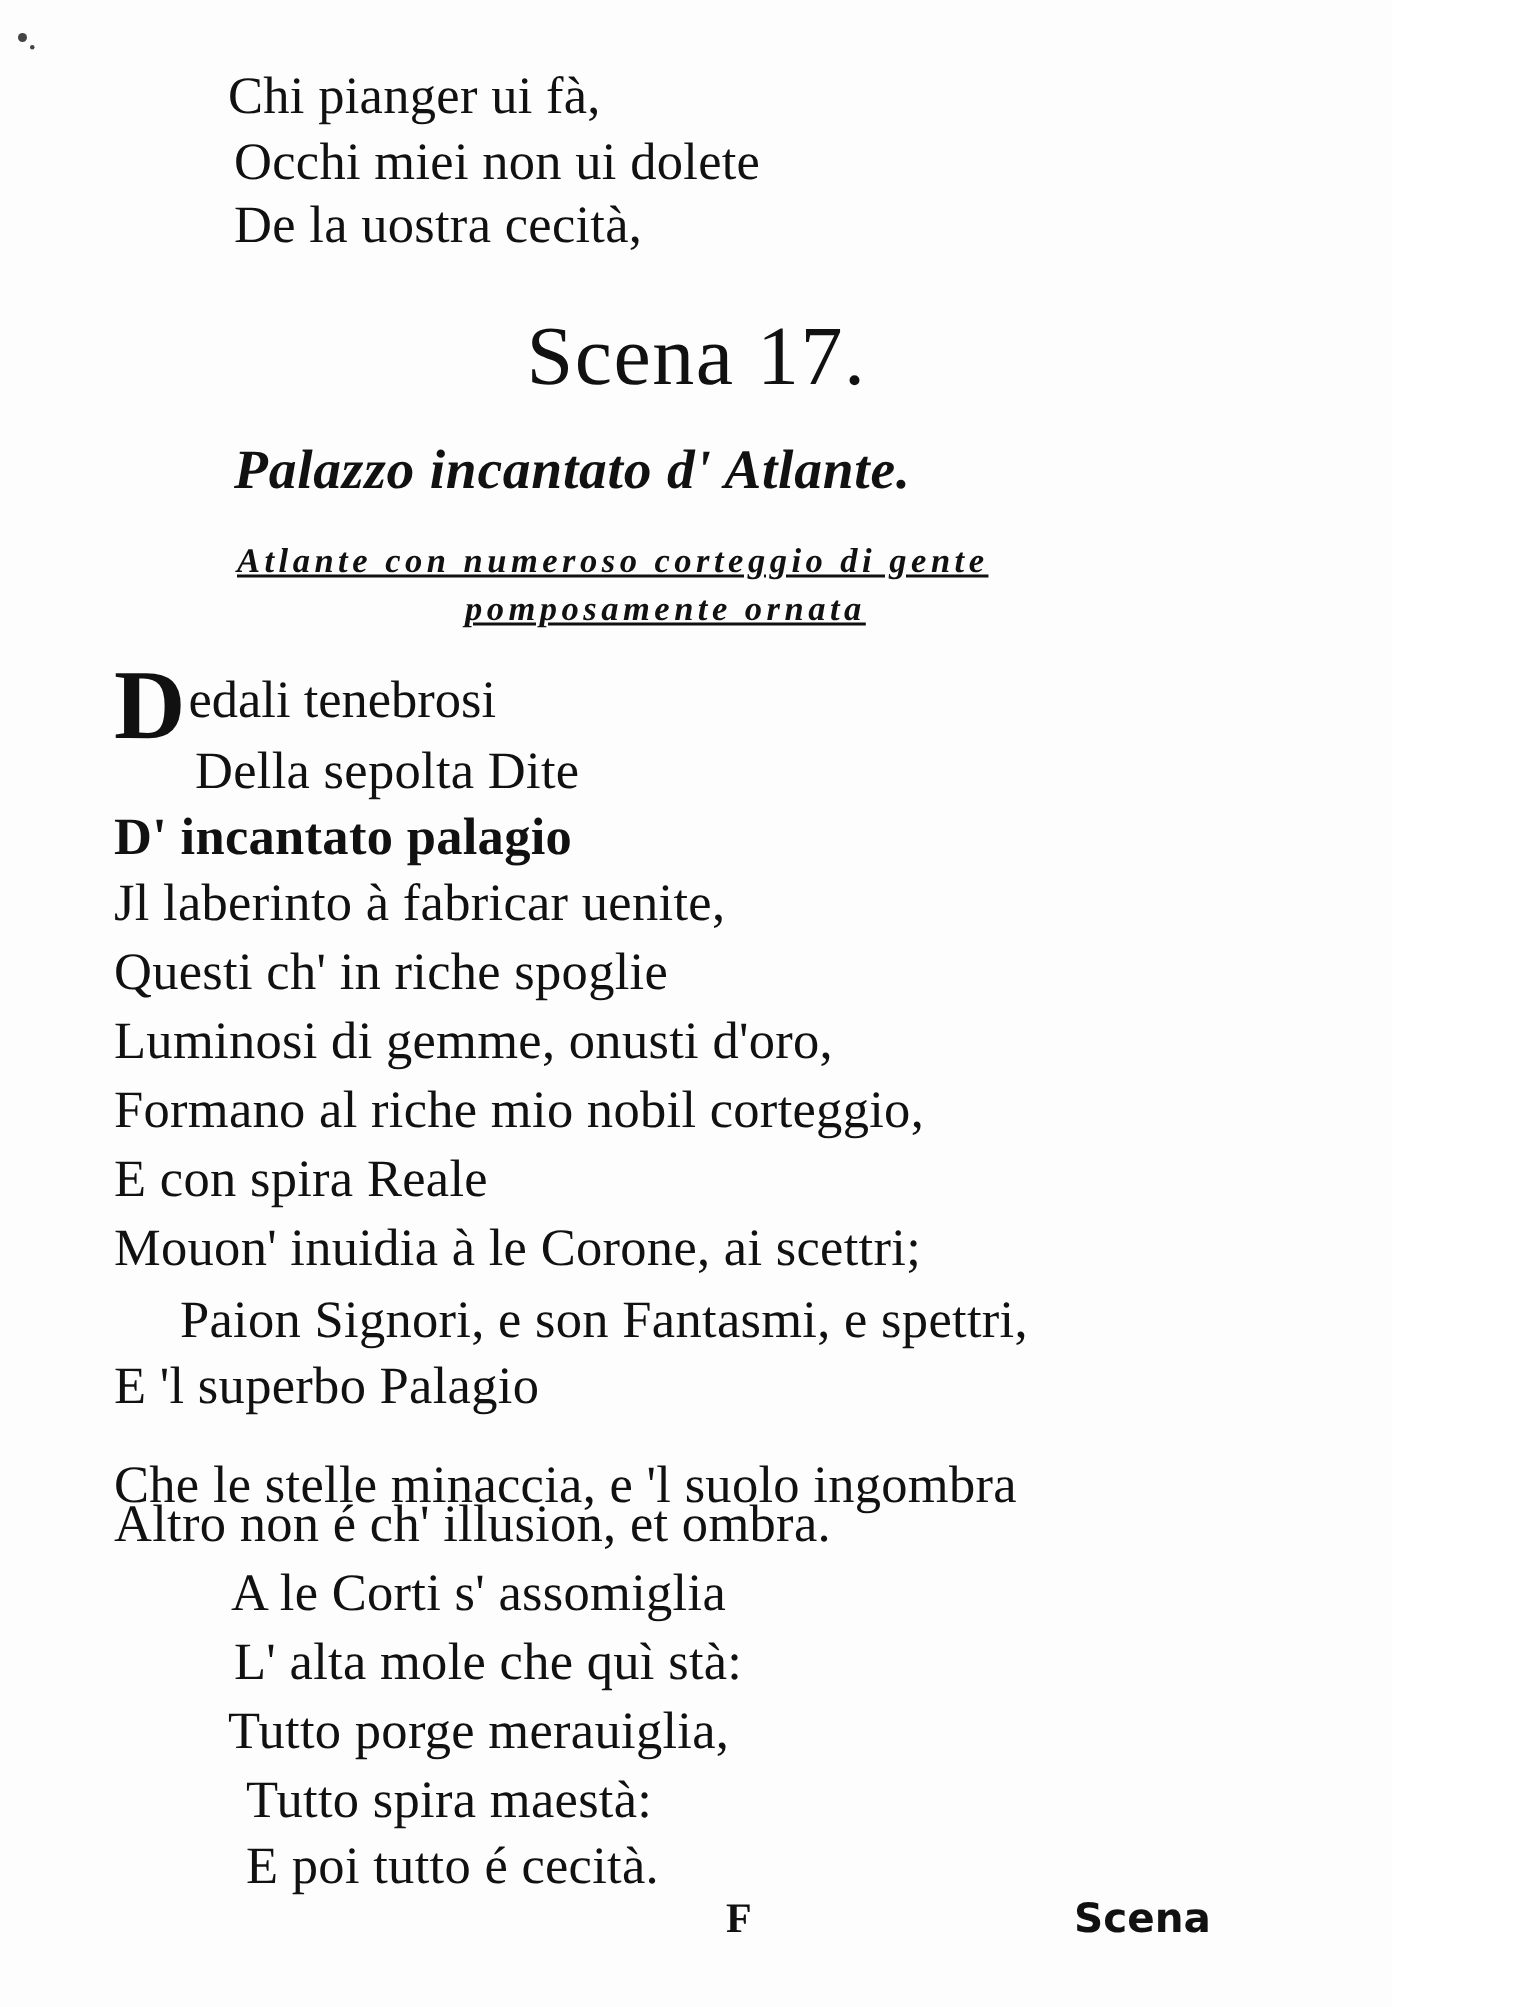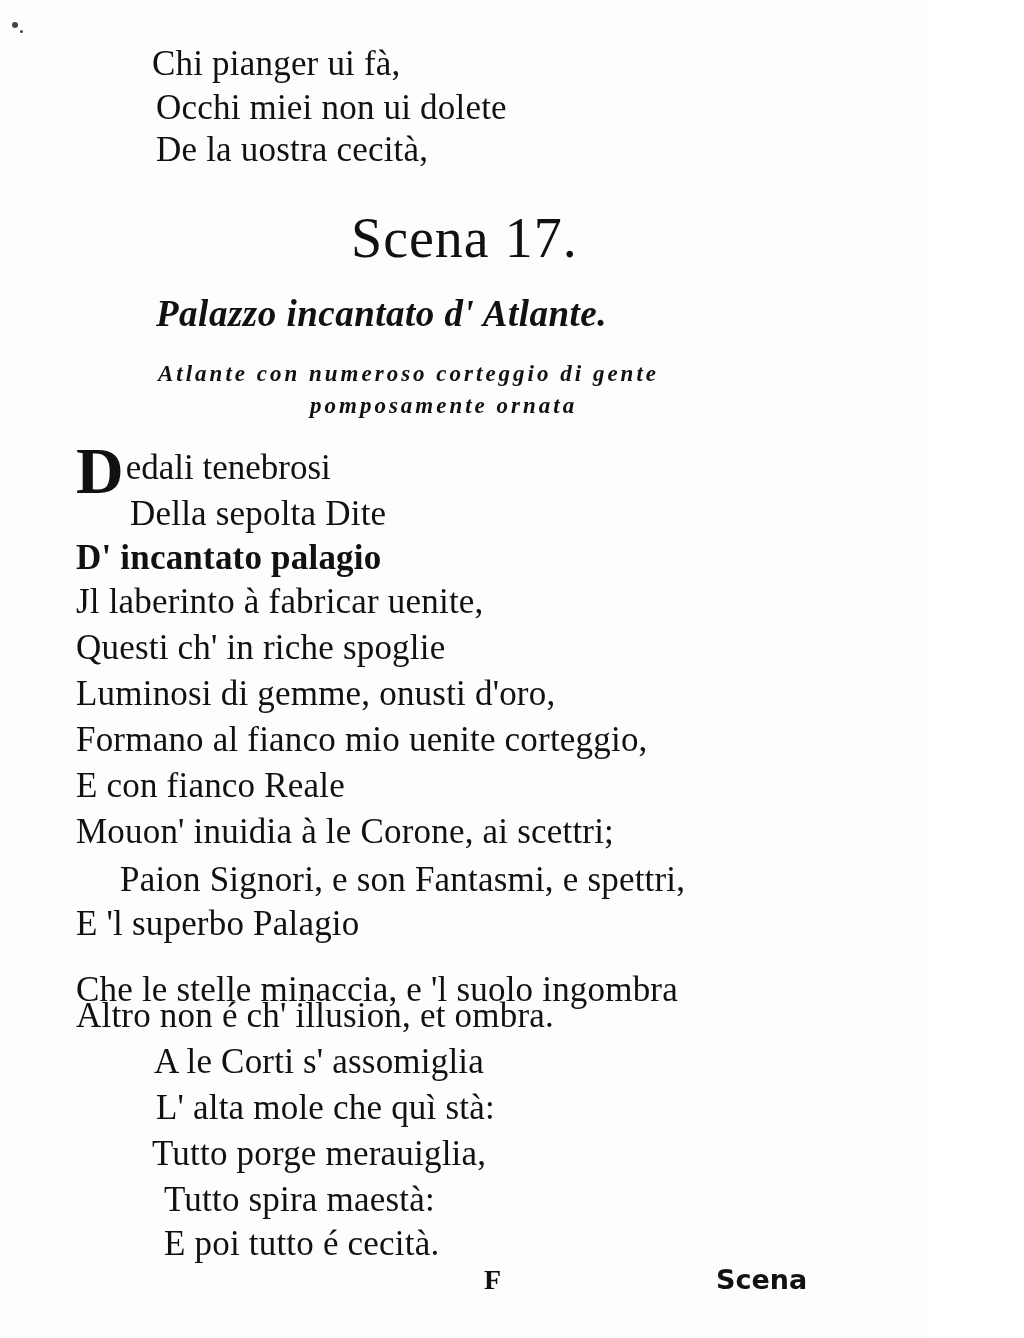--- a/index.html
+++ b/index.html
@@ -55,20 +55,21 @@
       letter-spacing: 0.5px;
     }
     .stage-dir {
       position: absolute;
       font-style: italic;
       font-weight: bold;
       font-size: 23px;
       line-height: 28px;
       white-space: nowrap;
       letter-spacing: 3px;
+      text-decoration: underline;
     }
     .dropcap-line {
       position: absolute;
       left: 76px;
       top: 446px;
       white-space: nowrap;
       font-size: 35px;
       line-height: 40px;
     }
     .dropcap {
@@ -115,22 +116,22 @@
 
   <div class="dropcap-line">
     <span class="dropcap">D</span><span>edali tenebrosi</span>
   </div>
 
   <div class="line" style="left:130px;top:494px;">Della sepolta Dite</div>
   <div class="line" style="left:76px;top:538px;font-weight:bold;">D' incantato palagio</div>
   <div class="line" style="left:76px;top:582px;">Jl laberinto à fabricar uenite,</div>
   <div class="line" style="left:76px;top:628px;">Questi ch' in riche spoglie</div>
   <div class="line" style="left:76px;top:674px;">Luminosi di gemme, onusti d'oro,</div>
-  <div class="line" style="left:76px;top:720px;">Formano al fianco mio uenite corteggio,</div>
-  <div class="line" style="left:76px;top:766px;">E con fianco Reale</div>
+  <div class="line" style="left:76px;top:720px;">Formano al riche mio nobil corteggio,</div>
+  <div class="line" style="left:76px;top:766px;">E con spira Reale</div>
   <div class="line" style="left:76px;top:812px;">Mouon' inuidia à le Corone, ai scettri;</div>
   <div class="line" style="left:76px;top:860px;margin-left:44px;">Paion Signori, e son Fantasmi, e spettri,</div>
   <div class="line" style="left:76px;top:904px;">E 'l superbo Palagio</div>
   <div class="line" style="left:76px;top:950px;margin-top:20px;">Che le stelle minaccia, e 'l suolo ingombra</div>
   <div class="line" style="left:76px;top:996px;">Altro non é ch' illusion, et ombra.</div>
 
   <div class="line" style="left:154px;top:1042px;">A le Corti s' assomiglia</div>
   <div class="line" style="left:156px;top:1088px;">L' alta mole che quì stà:</div>
   <div class="line" style="left:152px;top:1134px;">Tutto porge merauiglia,</div>
   <div class="line" style="left:164px;top:1180px;">Tutto spira maestà:</div>

